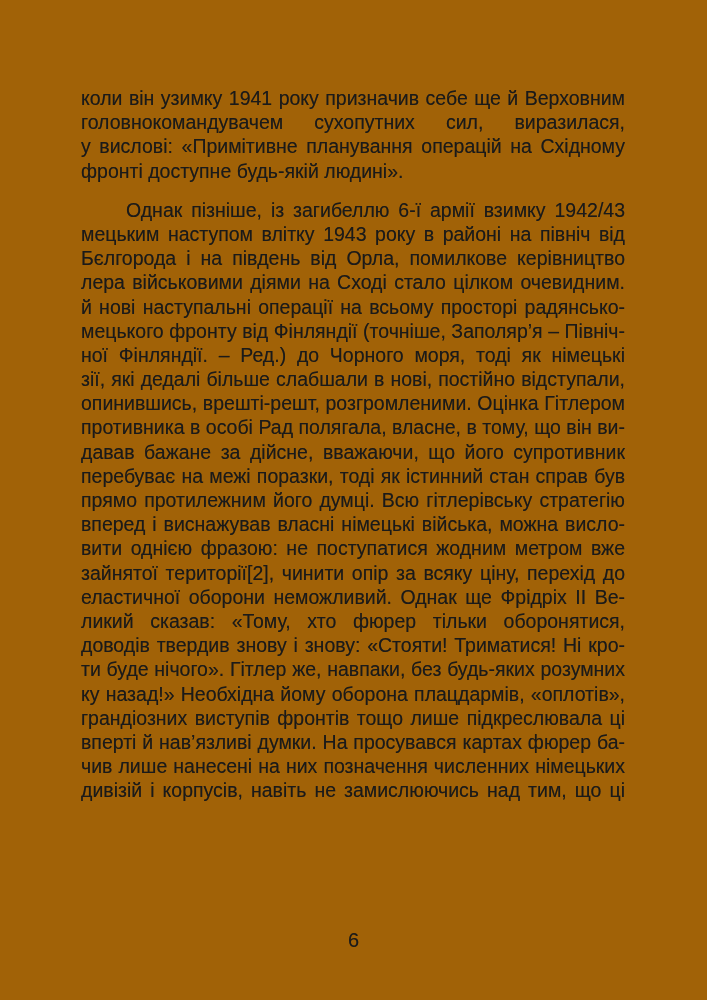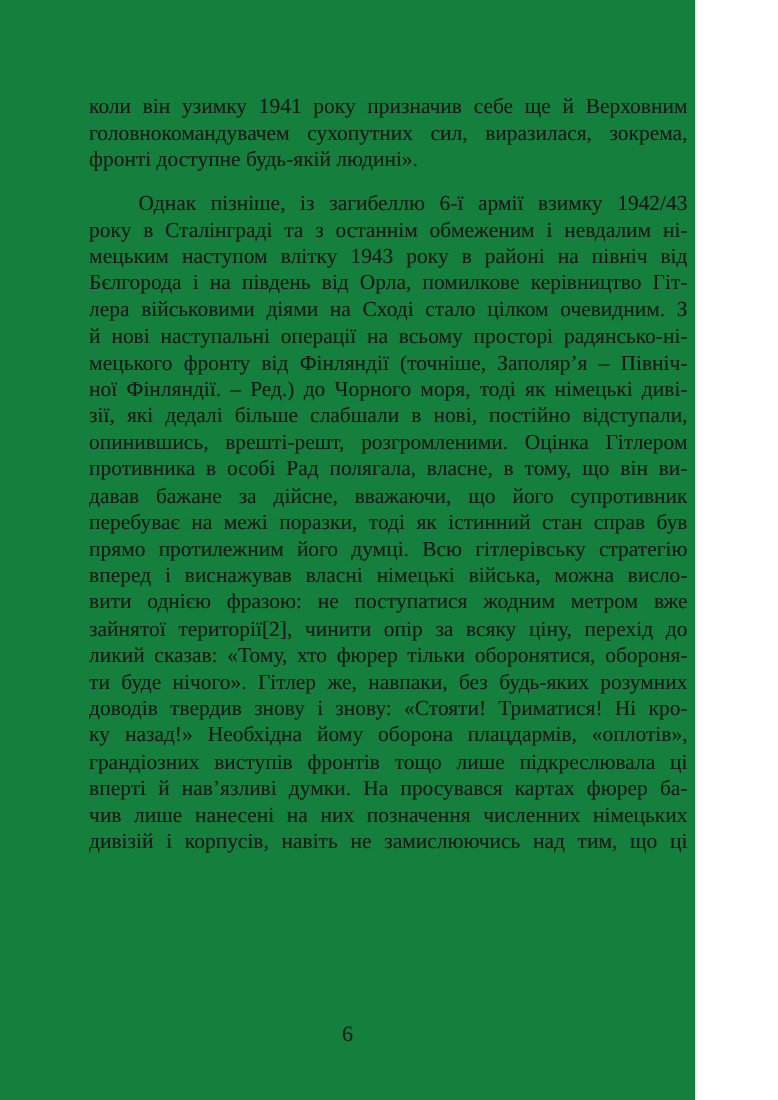--- a/index.html
+++ b/index.html
@@ -2,24 +2,24 @@
 <html><head>
 <meta charset="utf-8">
 <style>
   html, body {
     margin: 0;
     padding: 0;
     background: #ffffff;
   }
   .page {
     position: relative;
-    width: 632px;
+    width: 707px;
     height: 1000px;
-    background: #15803d;
-    font-family: Liberation Serif, serif;
+    background: #a16207;
+    font-family: Liberation Sans, sans-serif;
     color: #1a1a1a;
     overflow: hidden;
     text-shadow: 0 0 0.3px rgba(25,25,25,0.5);
   }
   .text-column {
     position: absolute;
     left: 81px;
     top: 86px;
     width: 544px;
   }
@@ -47,43 +47,44 @@
   }
 </style>
 </head>
 <body>
 
 <div class="page">
   <main class="text-column">
       <div class="para">
         <div class="line">коли він узимку 1941 року призначив себе ще й Верховним</div>
         <div class="line">головнокомандувачем сухопутних сил, виразилася, зокрема,</div>
+        <div class="line">у вислові: «Примітивне планування операцій на Східному</div>
         <div class="line last">фронті доступне будь-якій людині».</div>
       </div>
       <div class="para">
         <div class="line indent">Однак пізніше, із загибеллю 6-ї армії взимку 1942/43</div>
-        <div class="line">року в Сталінграді та з останнім обмеженим і невдалим ні-</div>
         <div class="line">мецьким наступом влітку 1943 року в районі на північ від</div>
         <div class="line">Бєлгорода і на південь від Орла, помилкове керівництво Гіт-</div>
         <div class="line">лера військовими діями на Сході стало цілком очевидним. З</div>
         <div class="line">й нові наступальні операції на всьому просторі радянсько-ні-</div>
         <div class="line">мецького фронту від Фінляндії (точніше, Заполяр’я – Північ-</div>
         <div class="line">ної Фінляндії. – Ред.) до Чорного моря, тоді як німецькі диві-</div>
         <div class="line">зії, які дедалі більше слабшали в нові, постійно відступали,</div>
         <div class="line">опинившись, врешті-решт, розгромленими. Оцінка Гітлером</div>
         <div class="line">противника в особі Рад полягала, власне, в тому, що він ви-</div>
         <div class="line">давав бажане за дійсне, вважаючи, що його супротивник</div>
         <div class="line">перебуває на межі поразки, тоді як істинний стан справ був</div>
         <div class="line">прямо протилежним його думці. Всю гітлерівську стратегію</div>
         <div class="line">вперед і виснажував власні німецькі війська, можна висло-</div>
         <div class="line">вити однією фразою: не поступатися жодним метром вже</div>
         <div class="line">зайнятої території[2], чинити опір за всяку ціну, перехід до</div>
+        <div class="line">еластичної оборони неможливий. Однак ще Фрідріх II Ве-</div>
         <div class="line">ликий сказав: «Тому, хто фюрер тільки оборонятися, обороня-</div>
+        <div class="line">доводів твердив знову і знову: «Стояти! Триматися! Ні кро-</div>
         <div class="line">ти буде нічого». Гітлер же, навпаки, без будь-яких розумних</div>
-        <div class="line">доводів твердив знову і знову: «Стояти! Триматися! Ні кро-</div>
         <div class="line">ку назад!» Необхідна йому оборона плацдармів, «оплотів»,</div>
         <div class="line">грандіозних виступів фронтів тощо лише підкреслювала ці</div>
         <div class="line">вперті й нав’язливі думки. На просувався картах фюрер ба-</div>
         <div class="line">чив лише нанесені на них позначення численних німецьких</div>
         <div class="line">дивізій і корпусів, навіть не замислюючись над тим, що ці</div>
       </div>
     </main>
   <footer class="folio">6</footer>
 </div>
 

